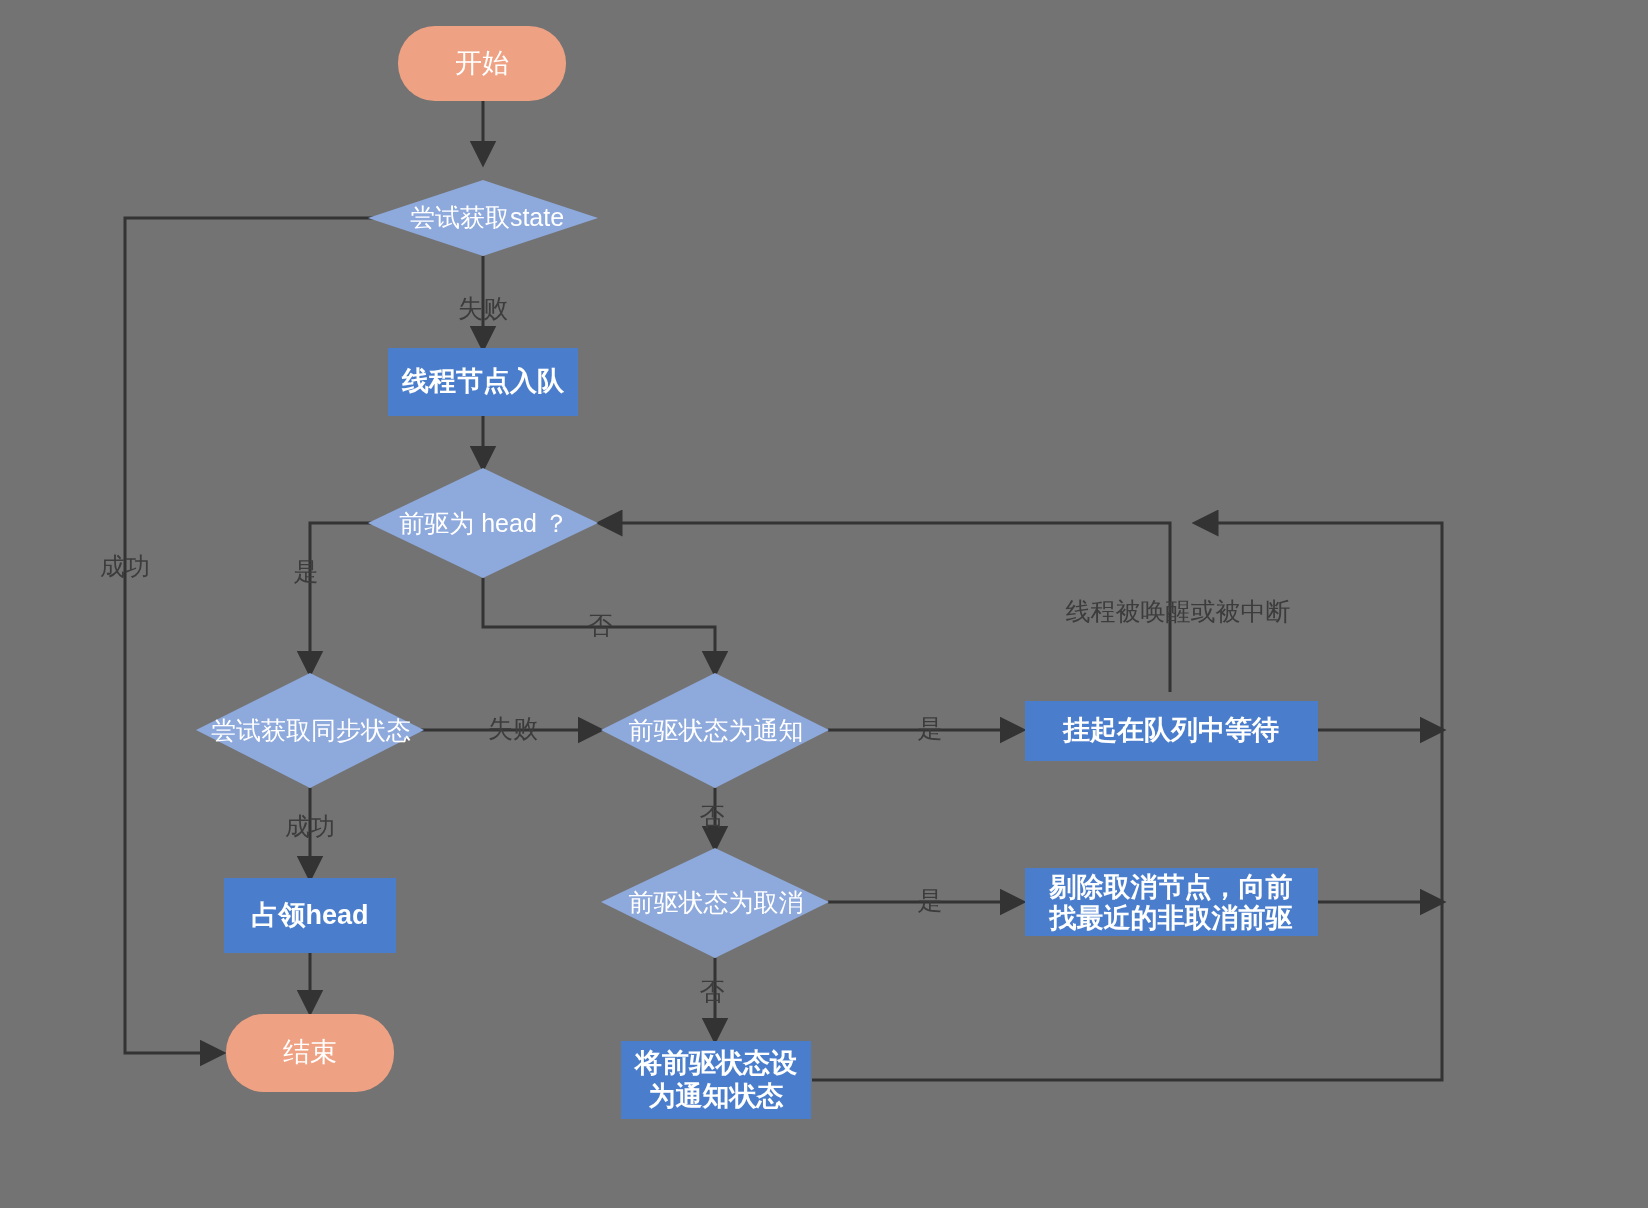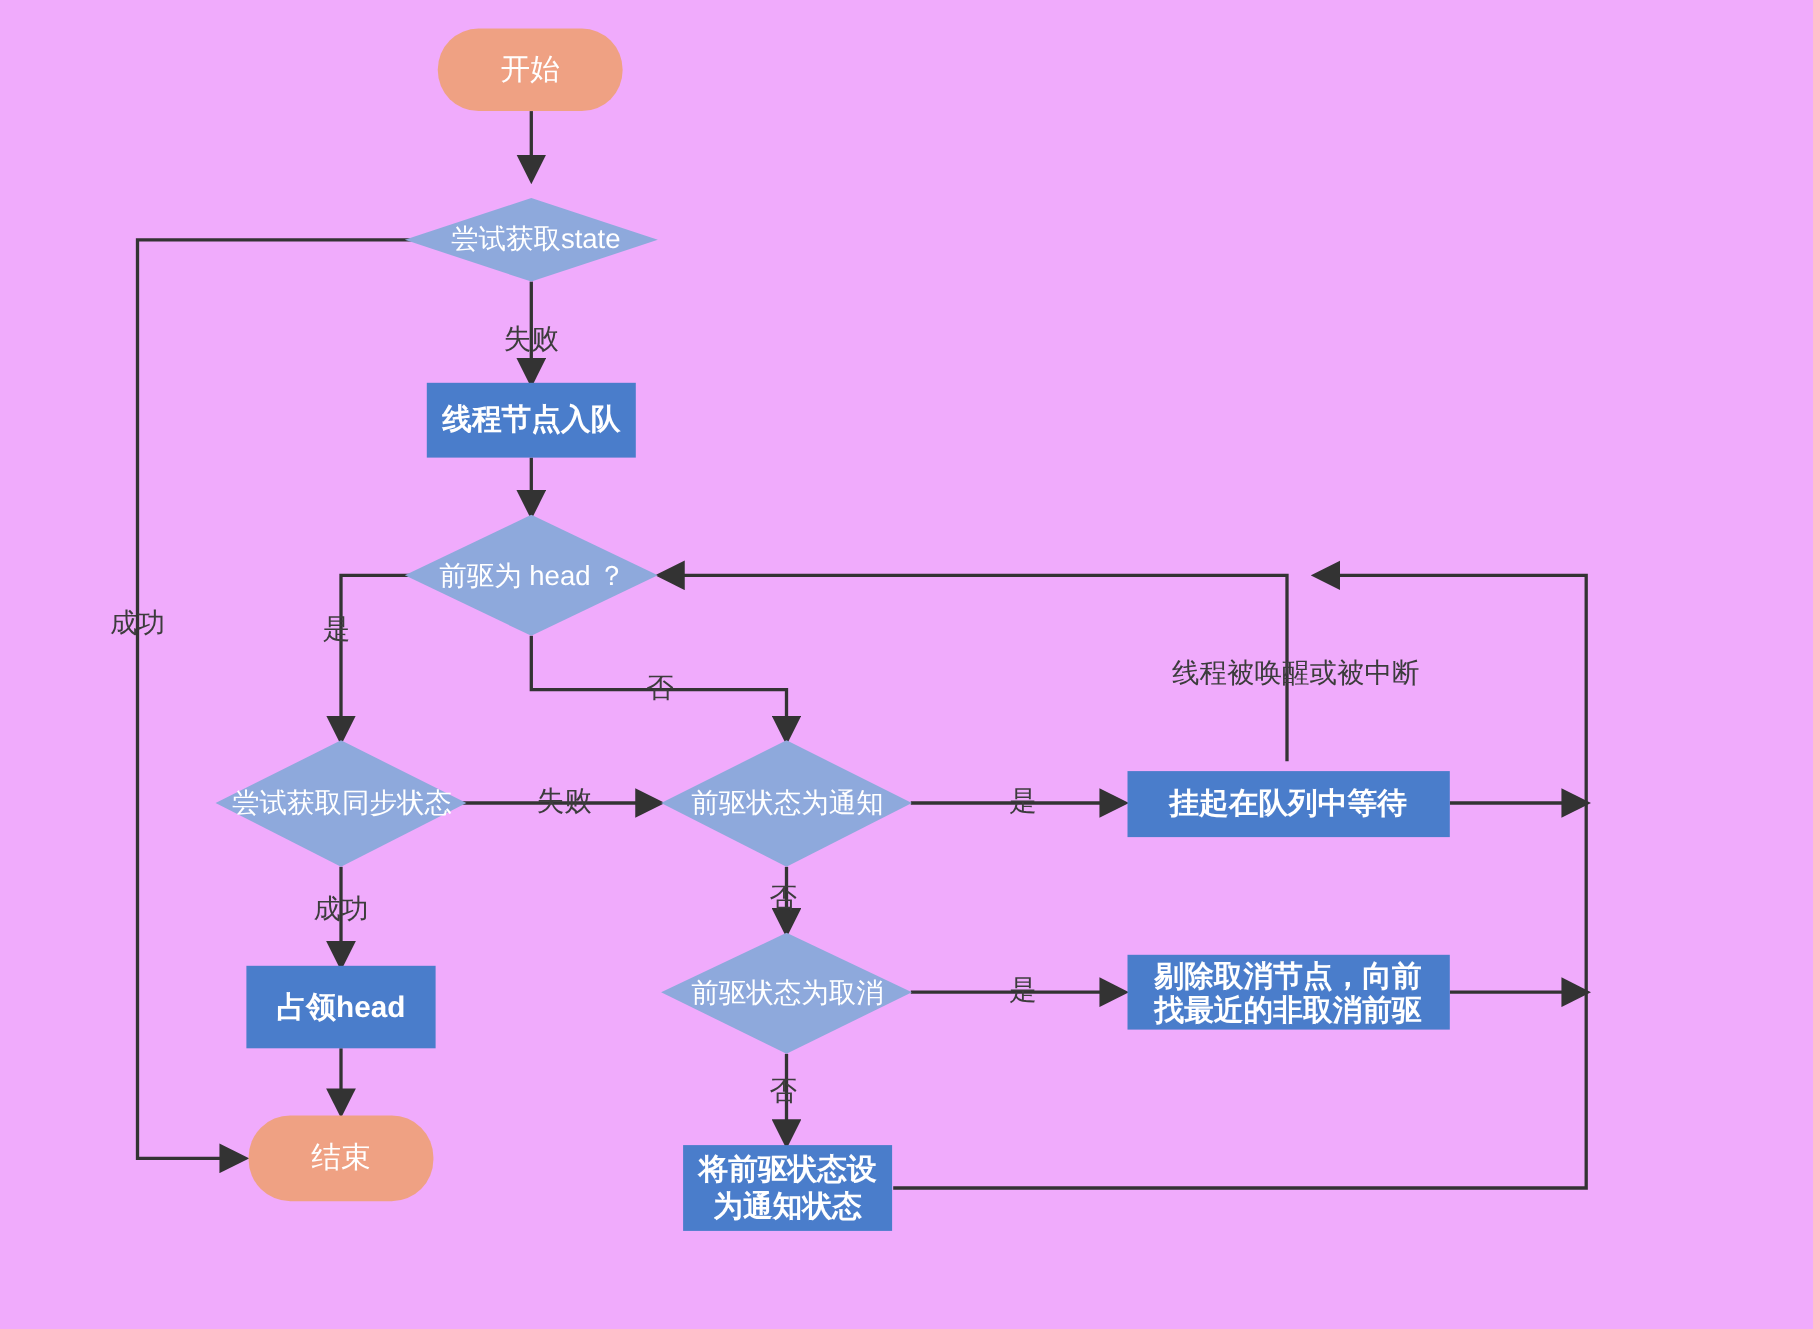--- a/index.html
+++ b/index.html
@@ -4,21 +4,21 @@
 <style>
   html, body {
     margin: 0;
     padding: 0;
     background: #ffffff;
   }
   #canvas-wrap {
     position: relative;
     width: 1648px;
     height: 1208px;
-    background: #f0abfc;
+    background: #737373;
     font-family: "Liberation Sans", "DejaVu Sans", sans-serif;
     overflow: hidden;
   }
   svg#flow {
     display: block;
     width: 1648px;
     height: 1208px;
   }
   .node-label {
     font-family: "Liberation Sans", "DejaVu Sans", sans-serif;

